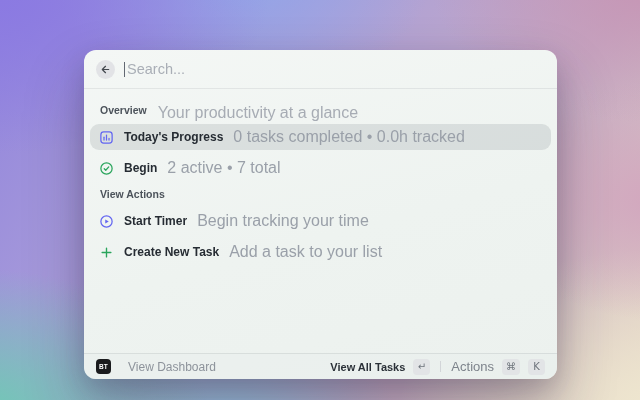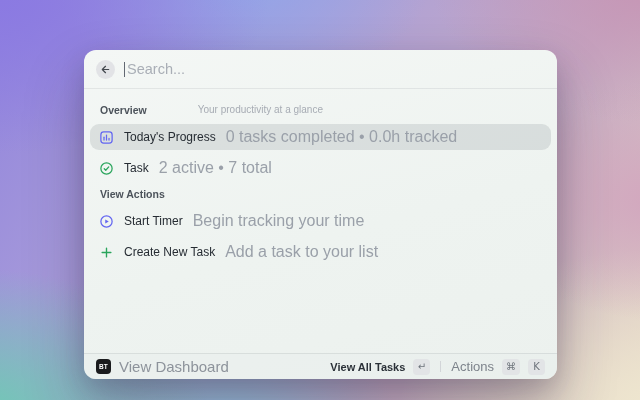--- a/index.html
+++ b/index.html
@@ -23,40 +23,40 @@
     padding:0 12px;border-bottom:1px solid rgba(25,35,45,.08);}
   .back-btn{width:19px;height:19px;border-radius:50%;background:#e2e3e6;
     display:flex;align-items:center;justify-content:center;color:#42474d;flex:none;cursor:pointer;}
   .back-btn svg{width:11px;height:11px;}
   .search-field{display:flex;align-items:center;flex:1;min-width:0;}
   .caret{width:1px;height:15px;background:#626872;flex:none;}
   .placeholder{font-size:14.5px;color:#a9aeb6;margin-left:2px;white-space:nowrap;}
   .list{flex:1;display:flex;flex-direction:column;gap:5px;padding:7px 6px 4px;overflow:hidden;}
   .section-head{display:flex;align-items:flex-start;gap:11px;padding:0 10px;height:15px;flex:none;margin-top:2px;}
   .section-label{font-size:10.5px;font-weight:700;color:#4c535b;}
-  .section-sub{font-size:10px;color:#a7acb4;margin-left:40px;}
+  .section-sub{font-size:16px;color:#a7acb4;}
   .row{display:flex;align-items:center;gap:10px;height:26px;padding:0 9px;border-radius:9px;flex:none;cursor:pointer;}
   .row.selected{background:rgba(84,94,102,.145);}
   .row-icon{width:15px;height:15px;flex:none;display:flex;align-items:center;justify-content:center;}
   .row-icon svg{width:15px;height:15px;}
   .ic-indigo{color:var(--accent-indigo,#6366f1);}
   .ic-green{color:var(--accent-green,#2aa55c);}
   .ic-gray{color:#8d939b;}
-  .row-title{font-size:12px;font-weight:400;color:#262c33;white-space:nowrap;}
+  .row-title{font-size:12px;font-weight:700;color:#262c33;white-space:nowrap;}
   .row-sub{font-size:16px;color:#9aa0a9;white-space:nowrap;}
   .flex-spacer{flex:1;}
   .row-accessory{display:flex;align-items:center;gap:4px;color:#878d95;font-size:11.5px;}
   .row-accessory svg{width:12px;height:12px;}
   .footer{flex:none;height:25px;display:flex;align-items:center;gap:8px;padding:0 12px;
     border-top:1px solid rgba(25,35,45,.09);background:rgba(233,238,236,.55);
     border-radius:0 0 12px 12px;}
   .logo{width:15px;height:15px;border-radius:4px;background:#1a1b1d;color:#fff;
     font-size:6.5px;font-weight:700;display:flex;align-items:center;justify-content:center;
     letter-spacing:.2px;flex:none;}
-  .footer-dash{font-size:15px;color:#8d939b;}
+  .footer-dash{font-size:12px;color:#8d939b;margin-left:9px;}
   .footer-primary{font-size:11px;font-weight:700;color:#2b3138;cursor:pointer;}
   .kbd{height:16px;min-width:17px;padding:0 4px;box-sizing:border-box;background:#e2e4e6;
     border-radius:4px;color:#6e747c;font-size:10px;display:flex;align-items:center;
     justify-content:center;font-family:"DejaVu Sans",sans-serif;}
   .footer-div{width:1px;height:11px;background:#d2d5d8;margin:0 2px;flex:none;}
   .footer-actions{font-size:13px;color:#7d838b;cursor:pointer;}
 </style>
 </head>
 <body>
 
@@ -96,21 +96,21 @@
       <span class="row-sub">0 tasks completed • 0.0h tracked</span>
     </div>
 
     <div class="row">
       <span class="row-icon ic-green">
         <svg viewBox="0 0 24 24" fill="none" stroke="currentColor" stroke-width="2" stroke-linecap="round" stroke-linejoin="round">
             <circle cx="12" cy="12" r="9"></circle>
             <path d="m8.4 12.4 2.4 2.4 4.8-5.4"></path>
           </svg>
       </span>
-      <span class="row-title">Task</span>
+      <span class="row-title">Begin</span>
       <span class="row-sub">2 active • 7 total</span>
     </div>
 
 
     <div class="section-head">
       <span class="section-label">View Actions</span>
     </div>
 
     <div class="row">
       <span class="row-icon ic-indigo">

